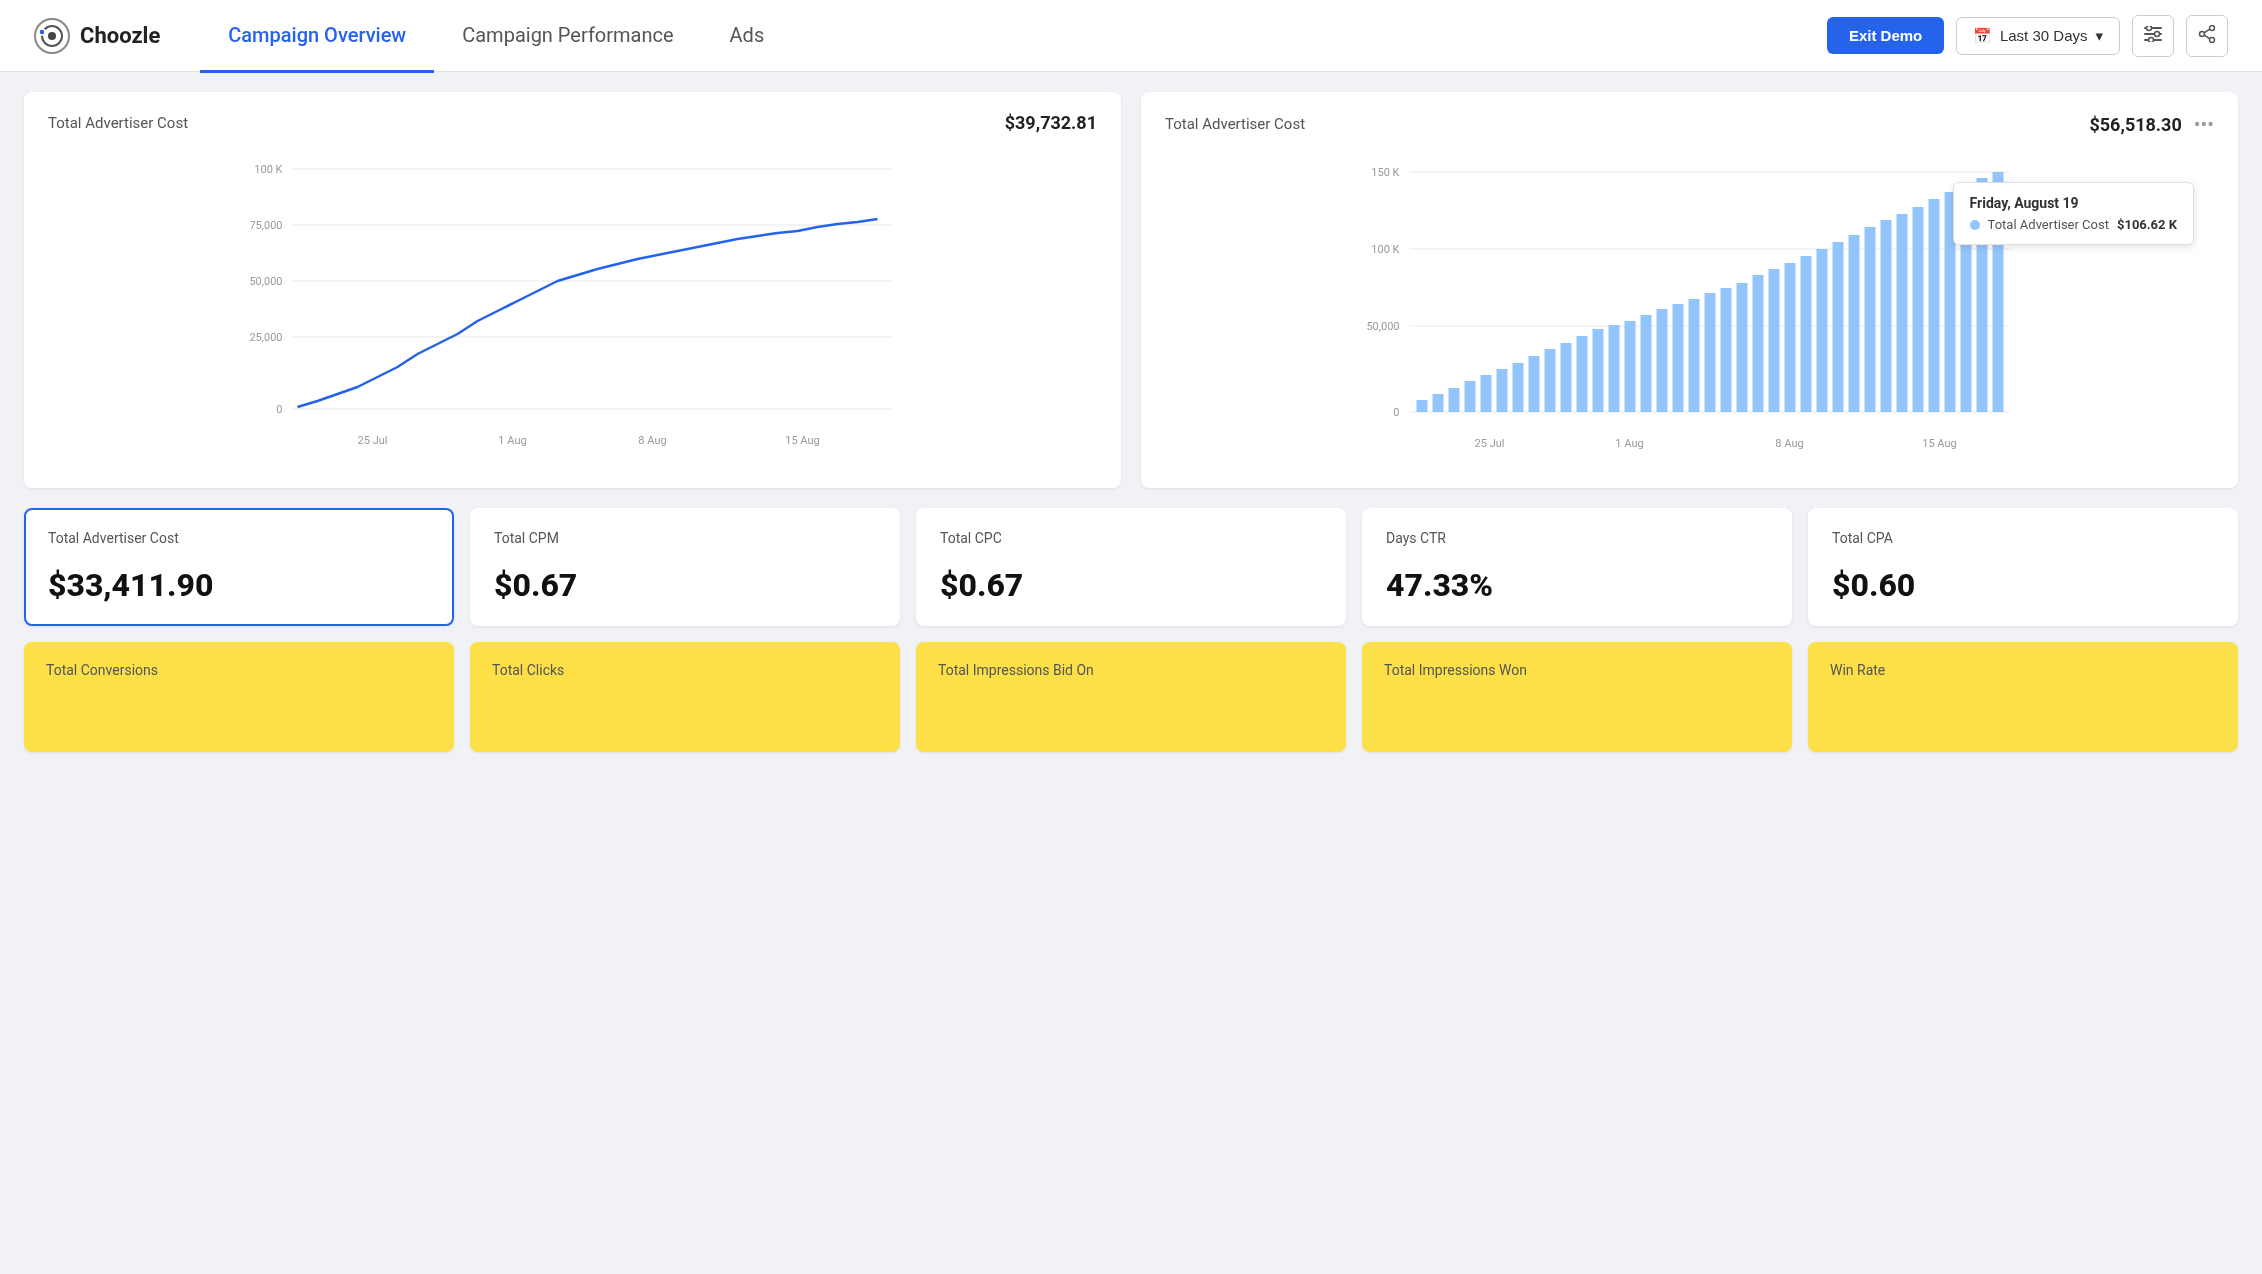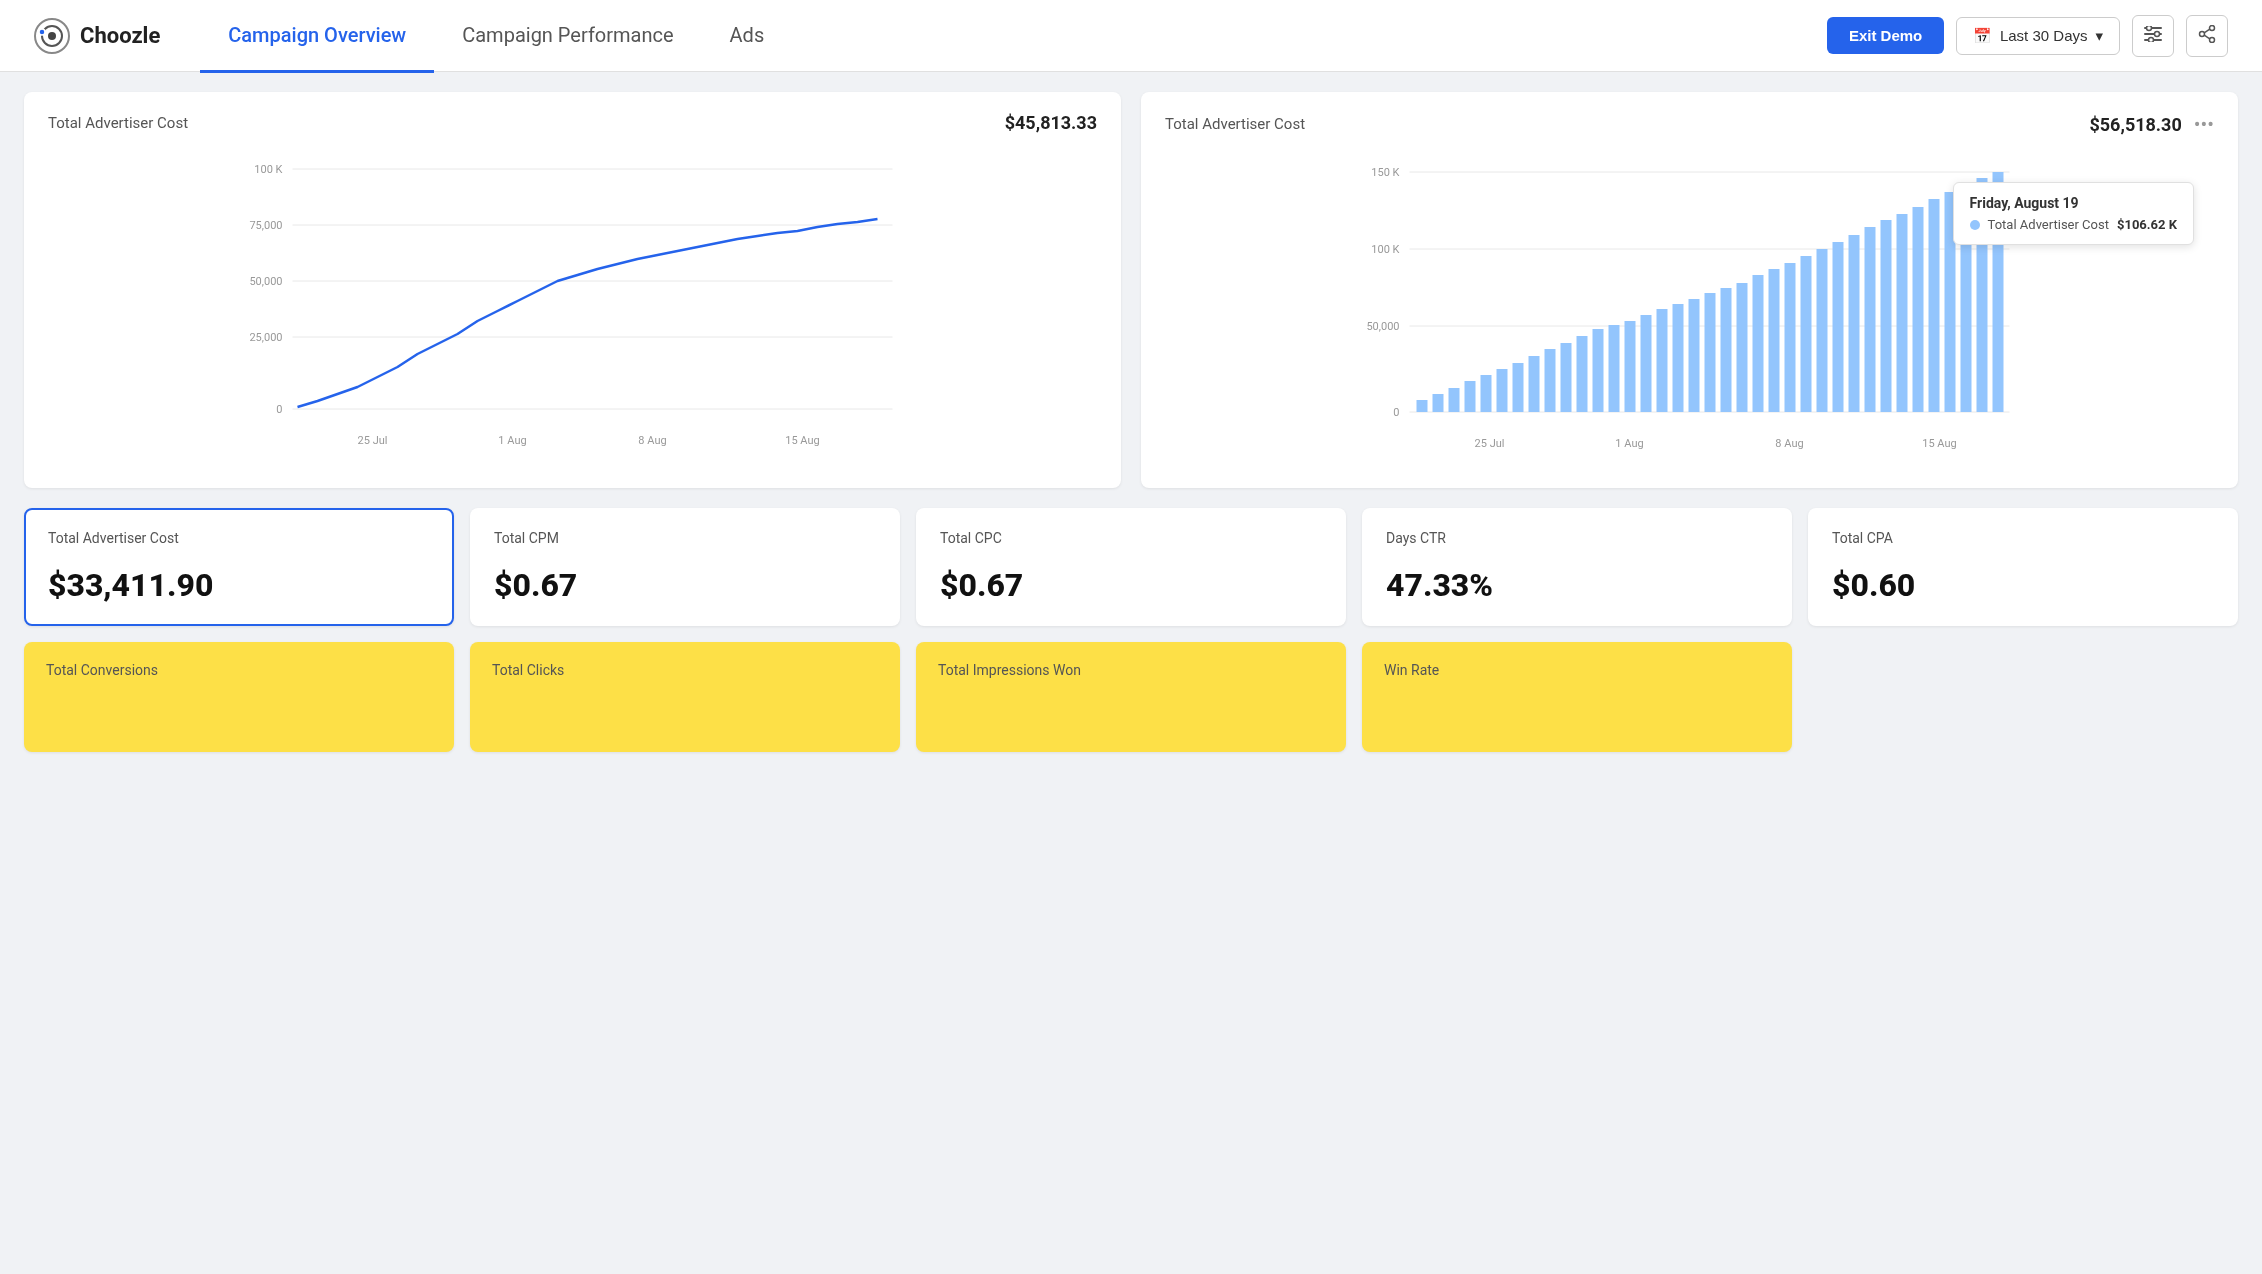--- a/index.html
+++ b/index.html
@@ -293,21 +293,21 @@
   </div>
 </header>
 
 <main class="main">
 
   <div class="charts-row">
 
     <div class="chart-card">
       <div class="chart-header">
         <span class="chart-title">Total Advertiser Cost</span>
-        <span class="chart-value">$45,813.33</span>
+        <span class="chart-value">$39,732.81</span>
       </div>
       <div class="chart-area">
         <svg class="chart-svg" viewBox="0 0 660 320">
 
           <line x1="50" y1="20" x2="650" y2="20" class="grid-line"></line>
           <line x1="50" y1="76" x2="650" y2="76" class="grid-line"></line>
           <line x1="50" y1="132" x2="650" y2="132" class="grid-line"></line>
           <line x1="50" y1="188" x2="650" y2="188" class="grid-line"></line>
           <line x1="50" y1="260" x2="650" y2="260" class="grid-line"></line>
 
@@ -428,20 +428,23 @@
   </div>
 
   <div class="bottom-row">
     <div class="bottom-card">
       <div class="bottom-label">Total Conversions</div>
     </div>
     <div class="bottom-card">
       <div class="bottom-label">Total Clicks</div>
     </div>
     <div class="bottom-card">
+      <div class="bottom-label">Total Impressions Bid On</div>
+    </div>
+    <div class="bottom-card">
       <div class="bottom-label">Total Impressions Won</div>
     </div>
     <div class="bottom-card">
       <div class="bottom-label">Win Rate</div>
     </div>
   </div>
 
 </main>
 
 </body></html>

